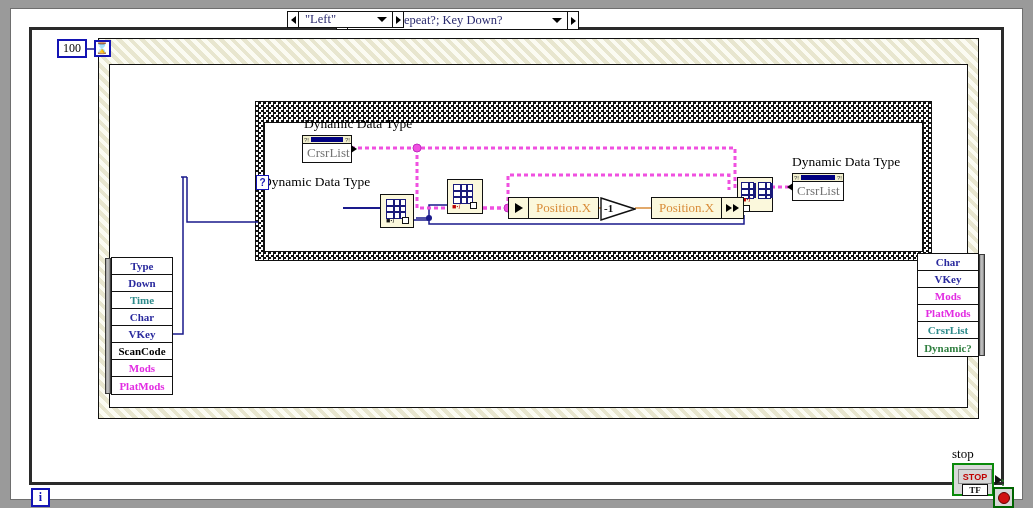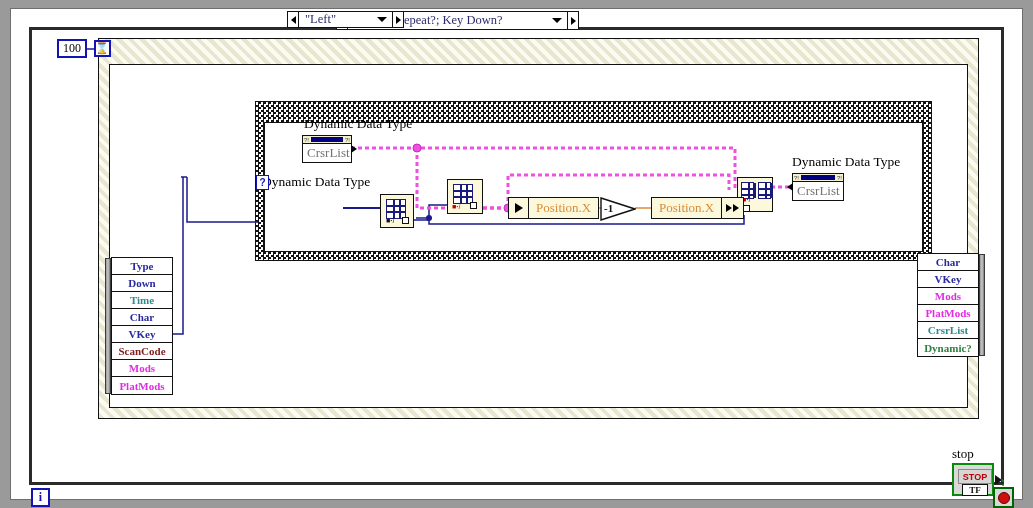--- a/index.html
+++ b/index.html
@@ -451,21 +451,21 @@
       <div class="pn-arrow-l"></div>
     </div>
 
     <div class="cluster" style="left:100px; top:248px; width:62px;">
       <div class="cluster-bar" style="left:-7px;"></div>
       <div class="row" style="color:#2a2a9e;">Type</div>
       <div class="row" style="color:#2a2a9e;">Down</div>
       <div class="row" style="color:#2e8b8b;">Time</div>
       <div class="row" style="color:#2a2a9e;">Char</div>
       <div class="row" style="color:#2a2a9e;">VKey</div>
-      <div class="row" style="color:#7f1d1d;">ScanCode</div>
+      <div class="row" style="color:#000000;">ScanCode</div>
       <div class="row" style="color:#e22ce2;">Mods</div>
       <div class="row" style="color:#e22ce2;">PlatMods</div>
     </div>
 
     <svg class="wires top">
       <polyline points="162,325 172,325 172,168" fill="none" stroke="#1a1a8c" stroke-width="1.5"></polyline>
     </svg>
 
     <div class="cluster" style="left:906px; top:244px; width:62px;">
       <div class="cluster-bar" style="right:-7px;"></div>

